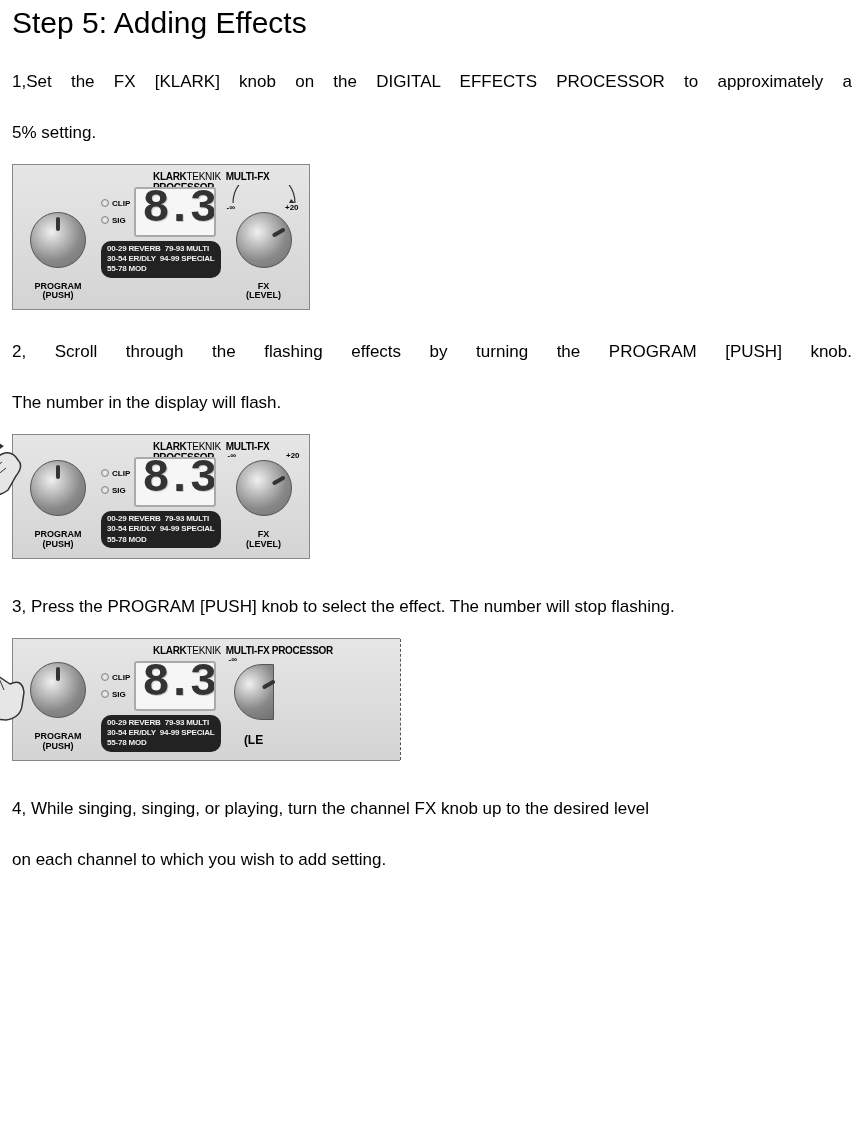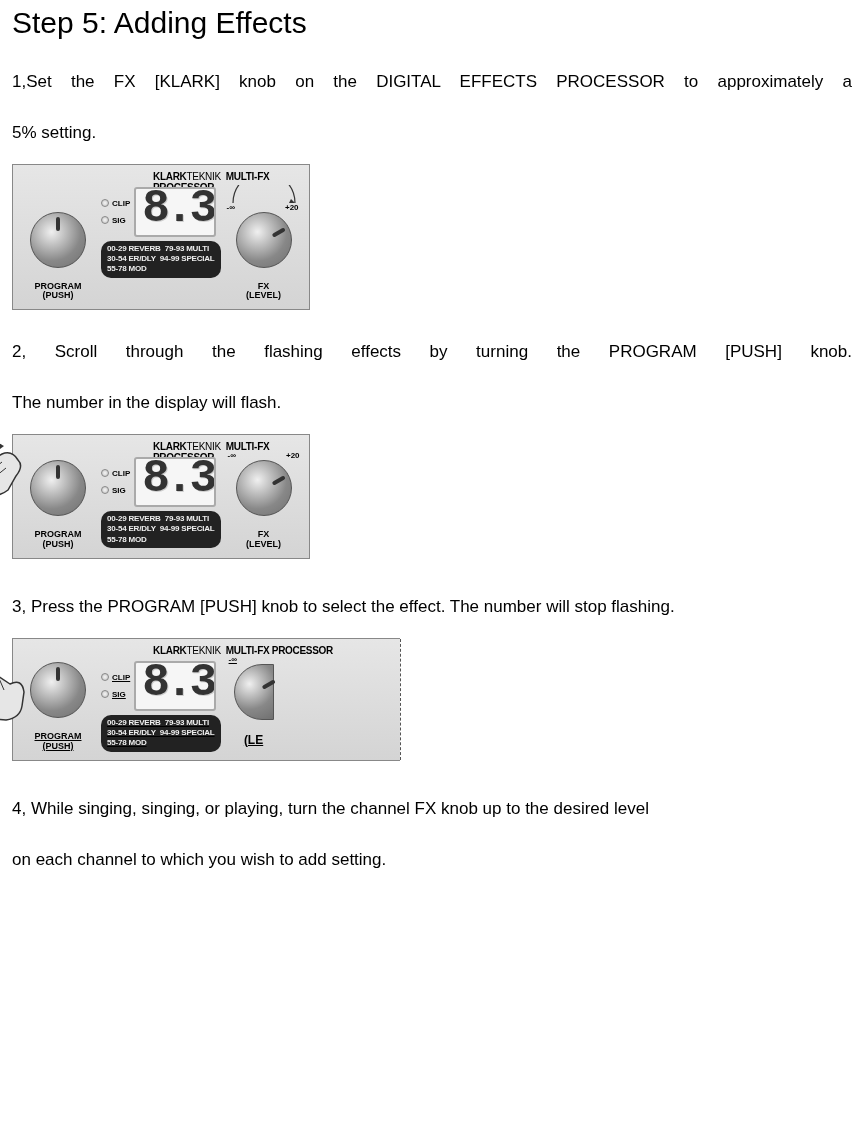--- a/index.html
+++ b/index.html
@@ -256,21 +256,21 @@
   <path d="M14,12 A12,12 0 0 1 34,6" stroke="#333" stroke-width="1.2" fill="none"></path>
   <path d="M32,4 L36,6 L32,9 Z" fill="#333"></path>
 </svg>
 </div>
 
 <div class="spacer"></div>
 <div class="para justify">3, Press the PROGRAM [PUSH] knob to select the effect. The number will stop flashing.</div>
 
 
 <div class="panel3wrap">
-<div class="panel" style="width:388px;text-decoration:underline;">
+<div class="panel" style="width:388px;">
   <div class="panel-inner cutedge" style="width:388px;">
     <div class="brandrow">
       <span>KLARK</span><span class="teknik">TEKNIK</span>&nbsp;&nbsp;<span class="sub">MULTI-FX PROCESSOR</span>
     </div>
     <div class="knob-col">
       <div class="knob"></div>
       <div class="klabel"><span>PROGRAM</span><br><span>(PUSH)</span></div>
     </div>
     <div class="center-col">
       <div class="display-row">

